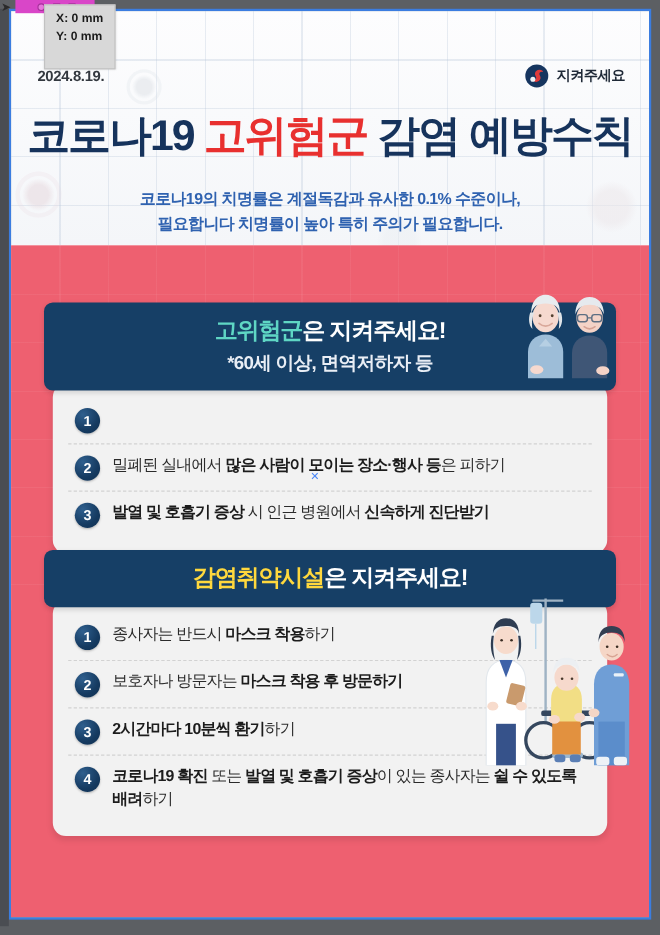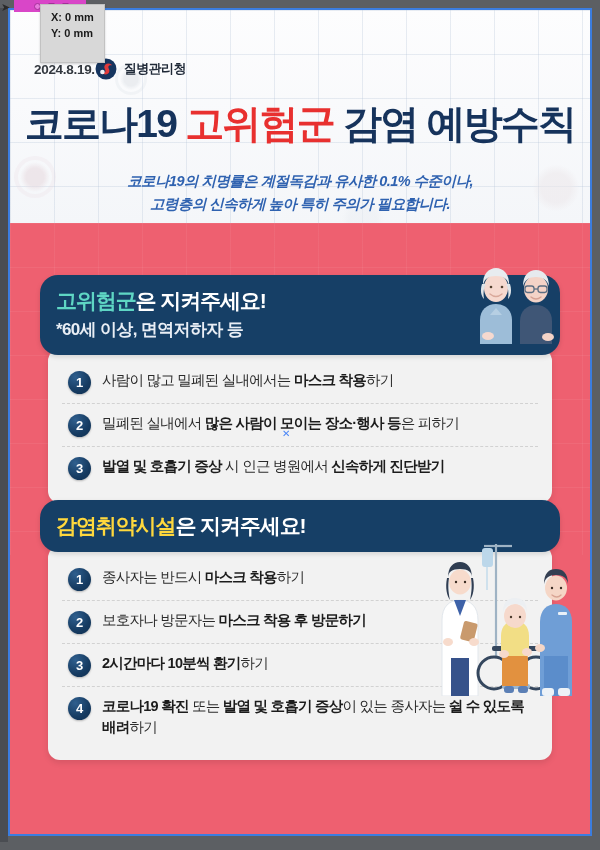--- a/index.html
+++ b/index.html
@@ -118,20 +118,21 @@
   .virus.v4 { left: 330px; top: 186px; width: 46px; height: 46px;
     background: radial-gradient(circle, #eceff3 42%, transparent 64%); }
 
   
   .poster-head {
     position: absolute;
     left: 0; top: 48px;
     width: 100%;
     display: flex;
     align-items: center;
+    justify-content: space-between;
     padding: 0 22px 0 24px;
     z-index: 5;
   }
   .poster-date {
     font-size: 13.5px;
     font-weight: 700;
     color: #33383f;
     letter-spacing: -0.3px;
   }
   .kdca-logo {
@@ -167,38 +168,38 @@
     position: absolute;
     left: 0; top: 160px;
     width: 100%;
     text-align: center;
     z-index: 6;
     font-size: 14.5px;
     font-weight: 700;
     color: #2f62b0;
     line-height: 1.62;
     letter-spacing: -0.55px;
-    font-style: italic;
   }
 
   
   .panel {
     position: absolute;
     left: 30px;
     width: 520px;
     z-index: 8;
   }
   .panel-1 { top: 265px; }
   .panel-2 { top: 490px; }
 
   .panel-head {
     position: relative;
     background: #163f66;
-    border-radius: 18px;
+    border-radius: 8px;
     padding: 13px 16px 14px;
+    text-align: center;
     z-index: 3;
     box-shadow: 0 2px 5px rgba(0,0,0,0.13);
   }
   .panel-head-title {
     font-size: 21px;
     font-weight: 900;
     color: #ffffff;
     letter-spacing: -1.1px;
     line-height: 1.2;
     white-space: nowrap;
@@ -312,33 +313,33 @@
     <div class="poster-bottom"></div>
 
     <div class="poster-head">
       <div class="poster-date">2024.8.19.</div>
       <div class="kdca-logo">
         <svg class="kdca-mark" viewBox="0 0 40 40">
           <circle cx="20" cy="20" r="19" fill="#16355f"></circle>
           <path d="M30 12c-5-4-12-2-13 3.5-0.7 4 2.6 5.2 2 8.4-0.6 3-4.2 4-6.6 2.2 3.4 5.6 11.6 5 13.6-1.2 1.3-4-2.3-5.8-1.7-8.8 0.5-2.6 3.6-3.9 5.7-2.4z" fill="#e03a3a"></path>
           <circle cx="13.5" cy="25.5" r="4.2" fill="#ffffff" opacity="0.92"></circle>
         </svg>
-        <span class="kdca-name">질병관리청</span>
+        <span class="kdca-name">지켜주세요</span>
       </div>
     </div>
 
     <div class="poster-title">
       <span class="t-navy">코로나19</span>
       <span class="t-red">고위험군</span>
       <span class="t-navy">감염 예방수칙</span>
     </div>
 
     <div class="poster-sub">
       <div>코로나19의 치명률은 계절독감과 유사한 0.1% 수준이나,</div>
-      <div>고령층의 신속하게 높아 특히 주의가 필요합니다.</div>
+      <div>필요합니다 치명률이 높아 특히 주의가 필요합니다.</div>
     </div>
 
     <svg class="illus illus-elders" viewBox="0 0 110 86">
 
       <path d="M18 86V62c0-10 7-16 16-16s16 6 16 16v24z" fill="#9dbdd8"></path>
       <ellipse cx="34" cy="30" rx="12" ry="14" fill="#f6d9cf"></ellipse>
       <path d="M21 28c-1-12 6-18 13-18s14 6 13 18c-1-7-5-10-13-10s-12 3-13 10z" fill="#e8ecef"></path>
       <path d="M20 26c-2 6-1 12 2 15-1-7 0-12 2-15z" fill="#dfe4e8"></path>
       <path d="M48 26c2 6 1 12-2 15 1-7 0-12-2-15z" fill="#dfe4e8"></path>
       <path d="M28 36q6 5 12 0" stroke="#d9a89a" stroke-width="1.4" fill="none" stroke-linecap="round"></path>
@@ -411,21 +412,20 @@
       <div class="panel-head">
         <div class="panel-head-title">
           <span class="hl-mint">고위험군</span><span>은 지켜주세요!</span>
         </div>
         <div class="panel-head-note">*60세 이상, 면역저하자 등</div>
       </div>
       <div class="panel-body">
 
         <div class="rule-item">
           <span class="rule-num">1</span>
-          <span class="rule-text"><span>사람이 많고 밀폐된 실내에서는 </span><b>마스크 착용</b><span>하기</span></span>
         </div>
 
         <div class="rule-item">
           <span class="rule-num">2</span>
           <span class="rule-text"><span>밀폐된 실내에서 </span><b>많은 사람이 모이는 장소·행사 등</b><span>은 피하기</span></span>
         </div>
 
         <div class="rule-item">
           <span class="rule-num">3</span>
           <span class="rule-text"><b>발열 및 호흡기 증상</b><span> 시 인근 병원에서 </span><b>신속하게 진단받기</b></span>

